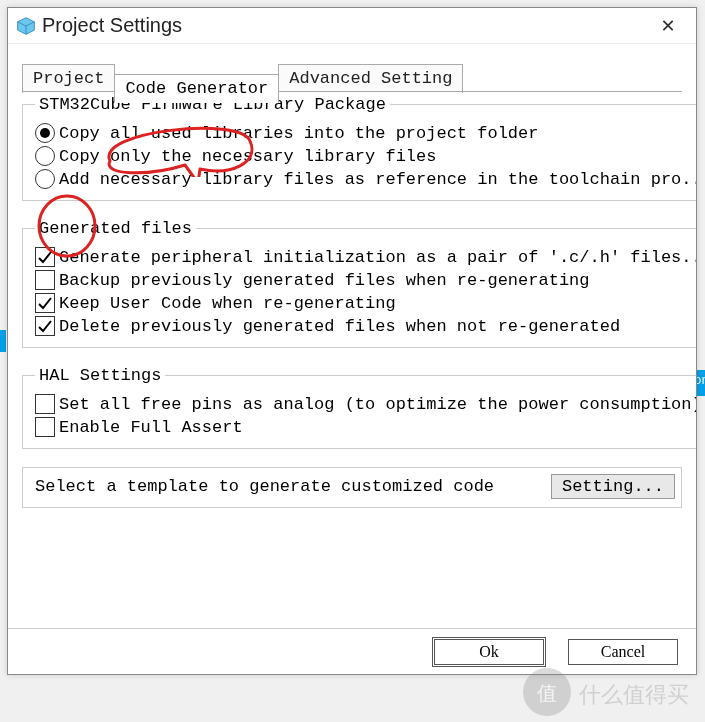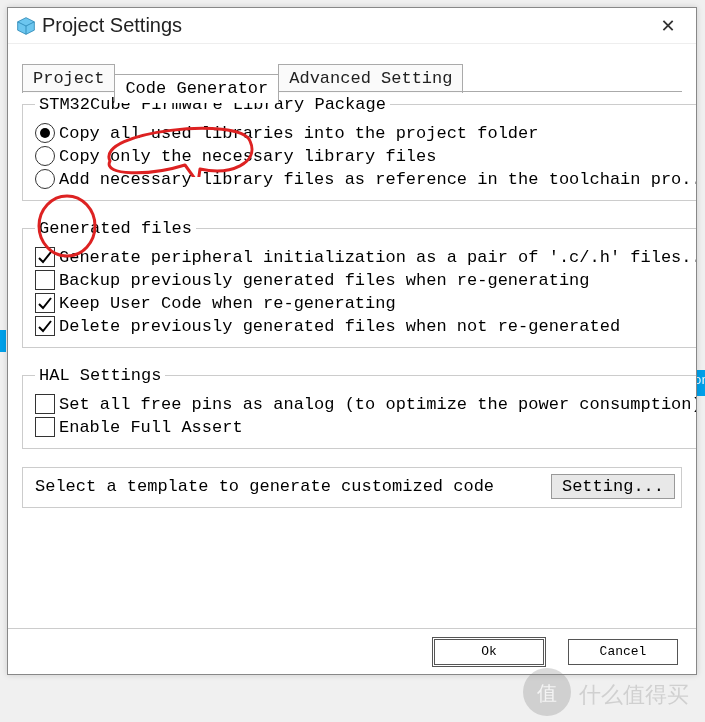--- a/index.html
+++ b/index.html
@@ -153,22 +153,22 @@
     display: flex;
     justify-content: flex-end;
     align-items: center;
     padding-right: 18px;
     gap: 24px;
   }
   .footer .btn {
     width: 110px; height: 26px;
     border: 1px solid #555;
     display: flex; align-items: center; justify-content: center;
-    font-family: Liberation Mono, monospace;
-    font-size: 13px;
+    font-family: Liberation Serif, serif;
+    font-size: 16px;
     background: #fff;
   }
   .footer .btn.default {
     outline: 1px solid #555;
     outline-offset: 1px;
   }
   
   .anno-tab {
     position: absolute;
     left: 82px; top: 30px;

